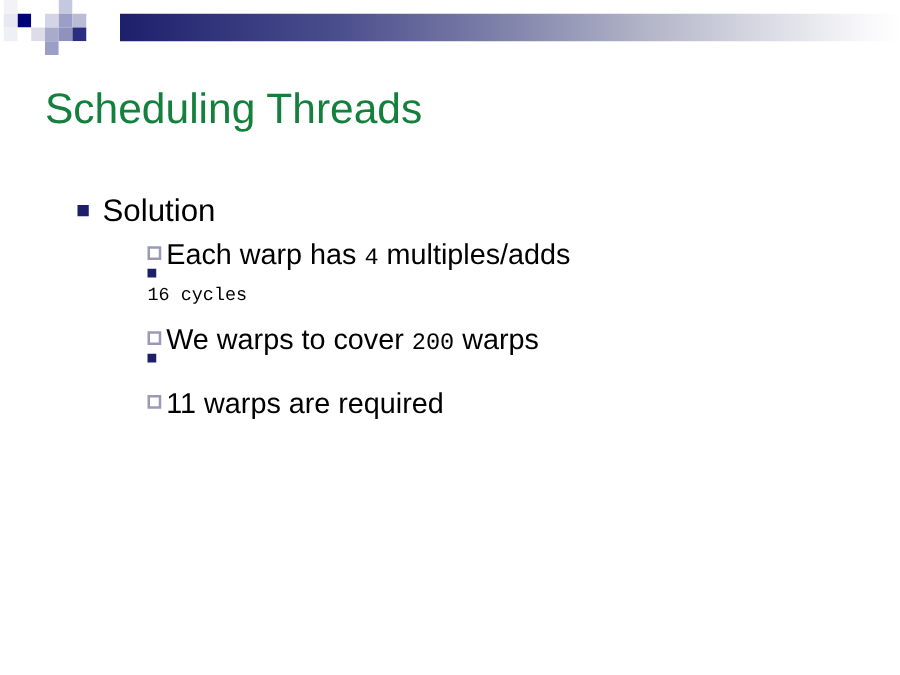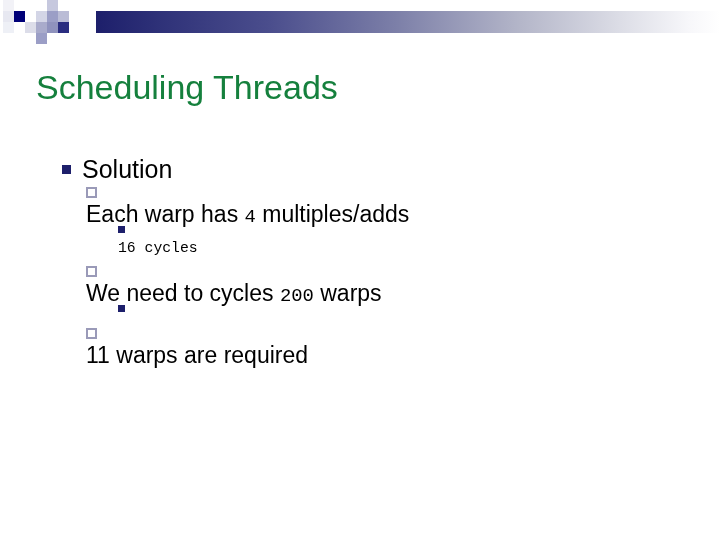--- a/index.html
+++ b/index.html
@@ -85,23 +85,22 @@
     position: relative;
     top: -4px;
   }
   .lvl1 .bullet-text {
     font-size: 25px;
     color: #000000;
   }
 
   
   .lvl2 {
-    padding-left: 86px;
+    padding-left: 118px;
     margin-bottom: 2px;
-    flex-direction: column;
   }
   .lvl2 .bullet-mark {
     width: 11px;
     height: 11px;
     border: 2px solid #9a9ab8;
     background: #ffffff;
     box-sizing: border-box;
     display: inline-block;
     margin-right: 4px;
     flex: 0 0 auto;
@@ -193,21 +192,21 @@
 
   <div class="bullet-row lvl3">
     <span class="bullet-mark"></span>
     <span class="bullet-text"><span class="mono-inline">16 cycles</span></span>
   </div>
 
   <div class="spacer-sm"></div>
 
   <div class="bullet-row lvl2">
     <span class="bullet-mark"></span>
-    <span class="bullet-text"><span>We need to cycles </span><span class="mono-inline">200</span><span> warps</span></span>
+    <span class="bullet-text"><span>We warps to cover </span><span class="mono-inline">200</span><span> warps</span></span>
   </div>
 
 
   <div class="bullet-row lvl3">
     <span class="bullet-mark"></span>
   </div>
 
   <div class="spacer-md"></div>
 
   <div class="bullet-row lvl2">

